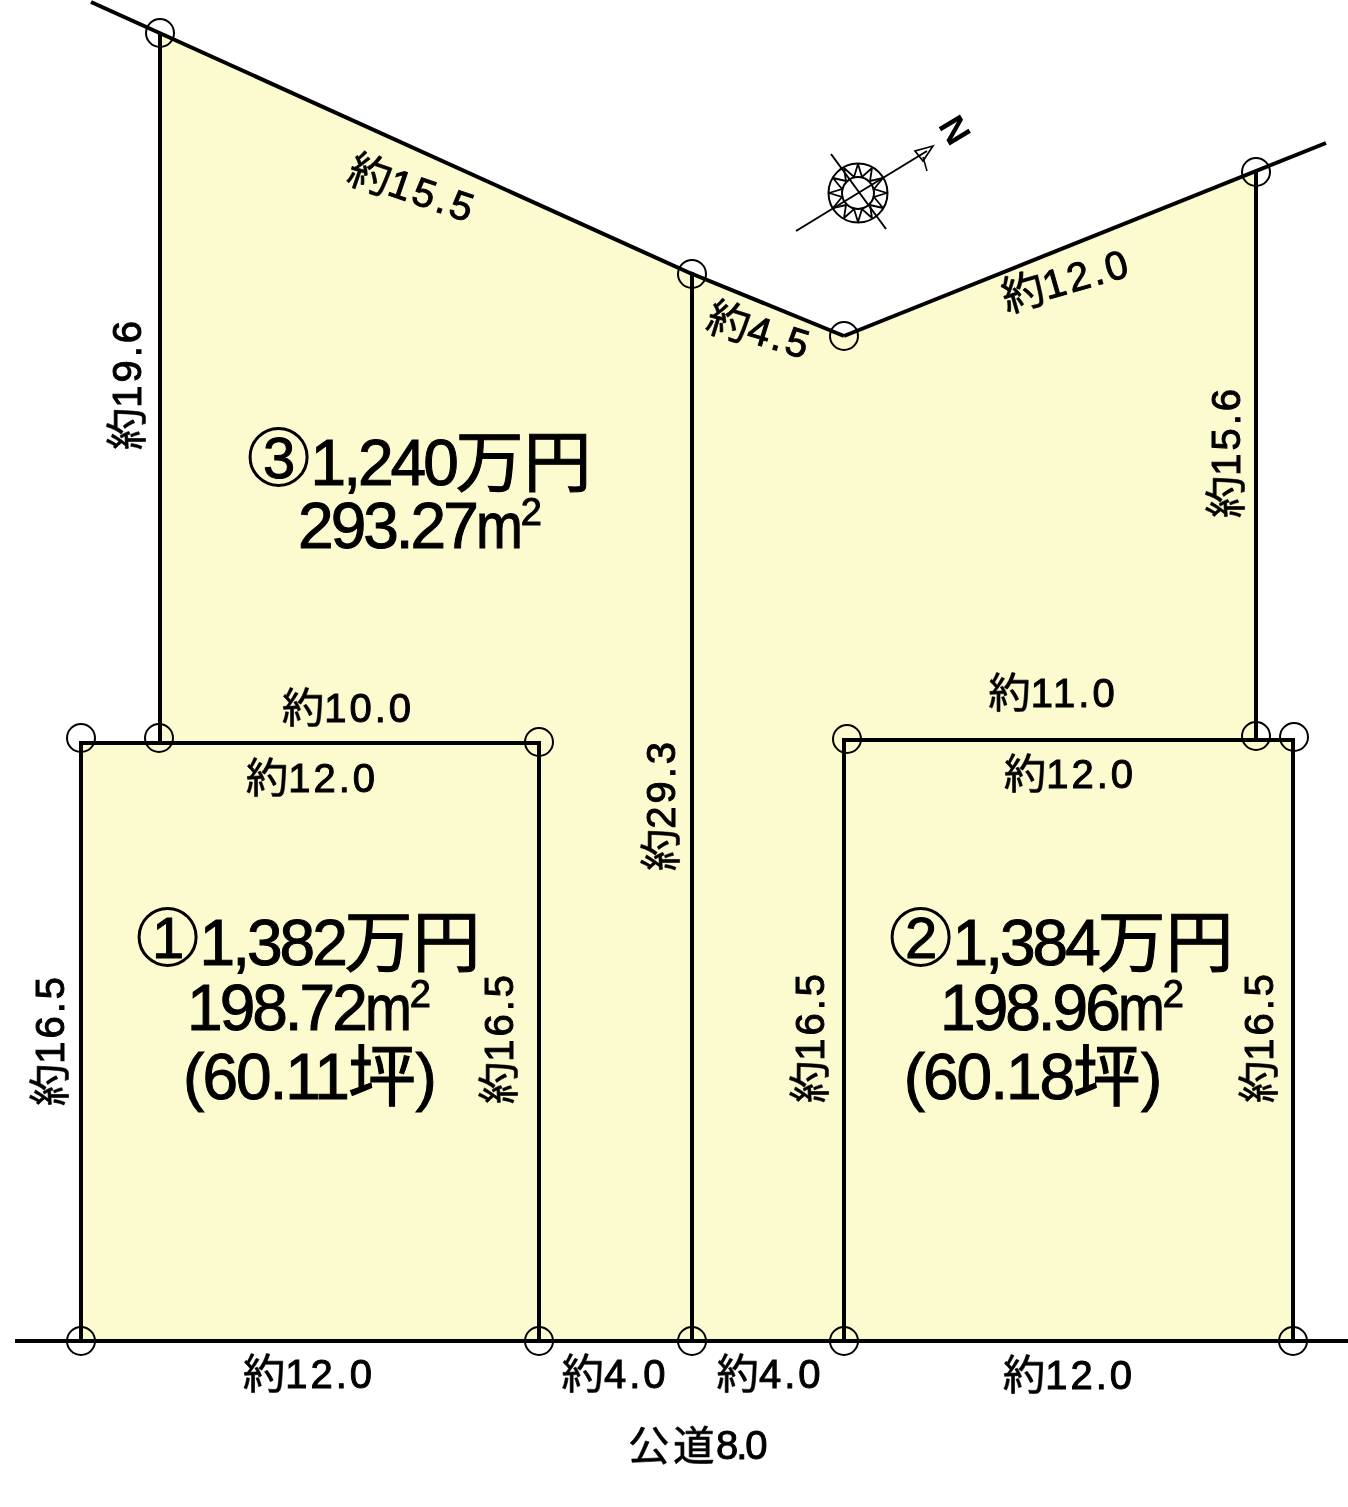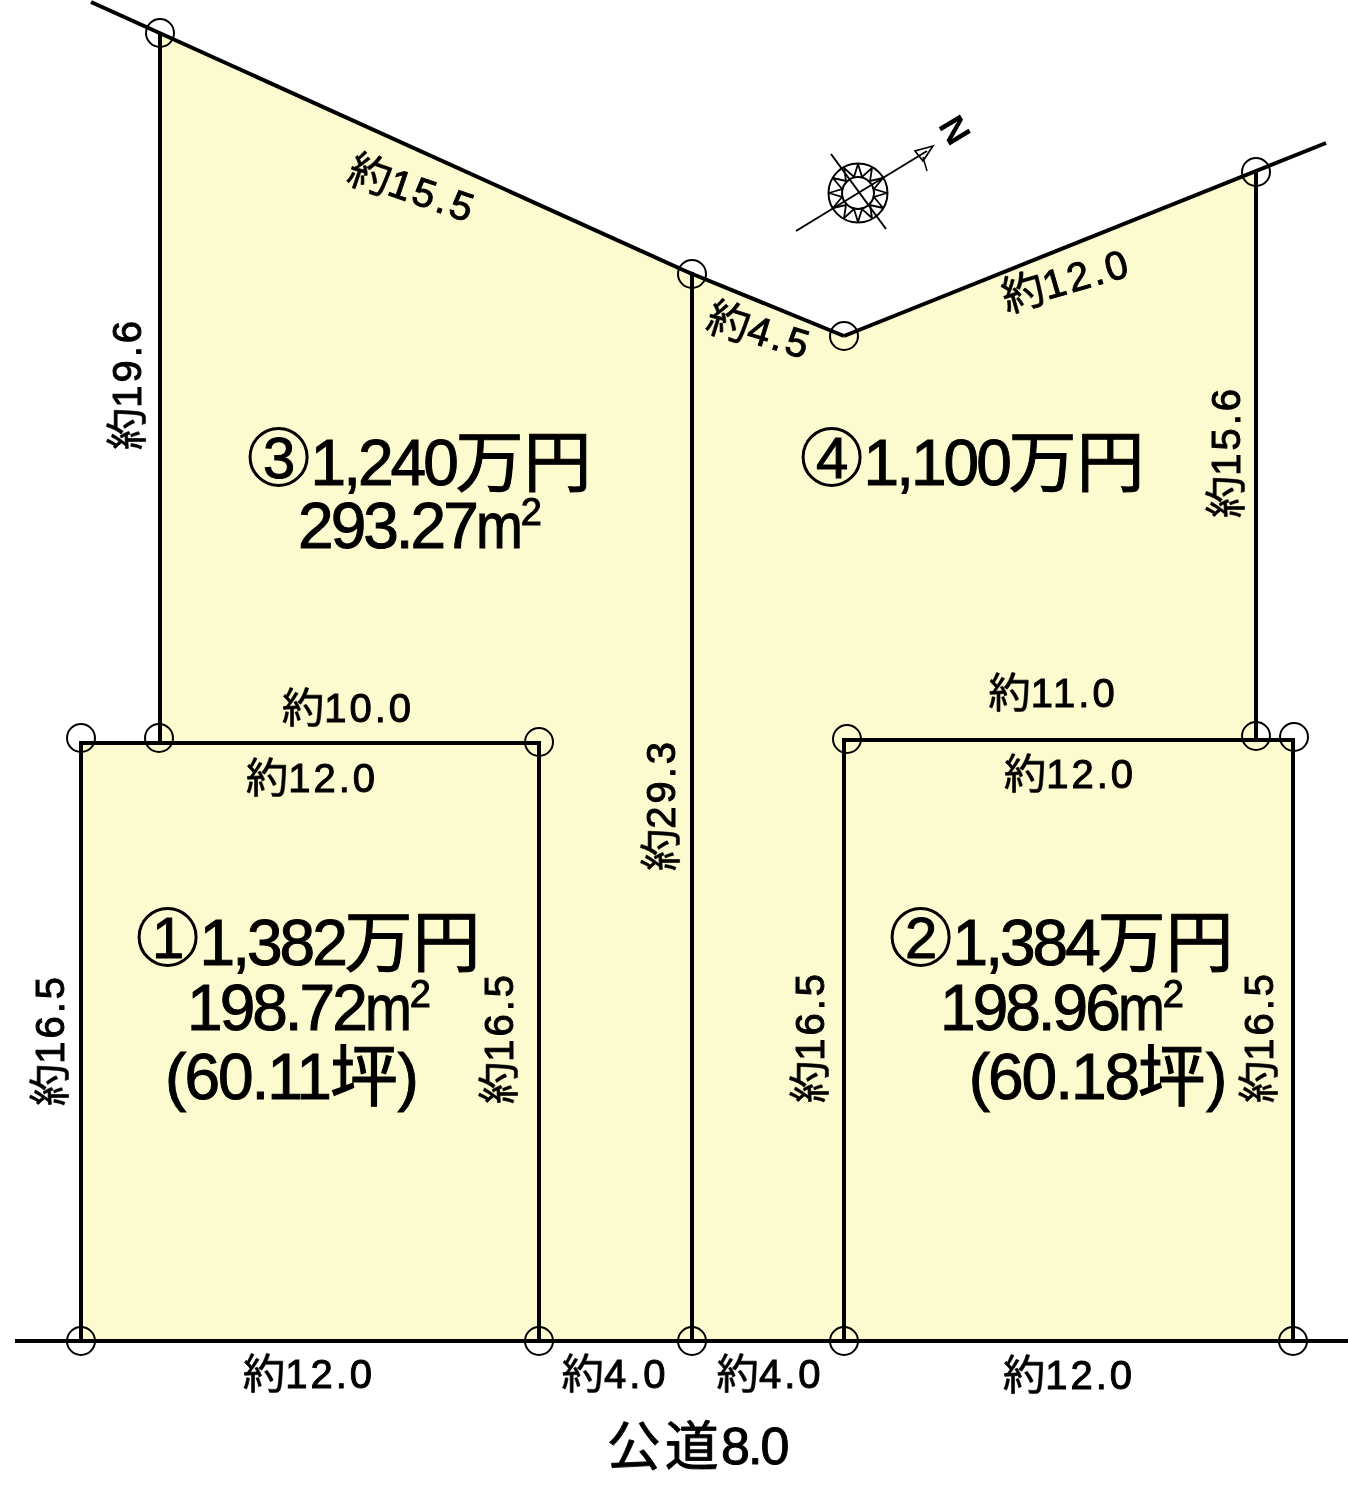--- a/index.html
+++ b/index.html
@@ -4,21 +4,21 @@
 #stage{position:relative;width:1348px;height:1507px;background:#fff;overflow:hidden;font-family:"Liberation Sans",sans-serif;color:#000}
 #geo{position:absolute;left:0;top:0}
 .lb{position:absolute;white-space:nowrap;line-height:1;font-size:40px;letter-spacing:3px;-webkit-text-stroke:1px #000}
 .big{font-size:64px;letter-spacing:-3px;-webkit-text-stroke:1px #000}
 .l3{letter-spacing:-2px}
 .kj{height:1.06em;width:1.06em;display:inline-block;vertical-align:-0.16em;letter-spacing:0;stroke:#000;stroke-width:16px}
 .cn{display:inline-block;width:54px;height:54px;border:3px solid #000;border-radius:50%;line-height:56px;text-align:center;font-size:58px;letter-spacing:-1px;vertical-align:7px;margin-right:2px}
 .sq{font-size:38px;letter-spacing:0;vertical-align:baseline;position:relative;top:-23px}
 .mw{display:inline-block;width:45px}
 .mi{display:inline-block;transform:scaleX(0.88);transform-origin:0 50%;letter-spacing:0}
-.kou{font-size:52px;letter-spacing:-2px}
+.kou{font-size:40px;letter-spacing:-2px}
 .kou .kj{width:1.12em;height:1.04em}
 </style></head>
 <body>
 <div id="stage">
 
 <svg id="geo" width="1348" height="1507" viewBox="0 0 1348 1507">
 <defs>
 <path id="kyaku" d="M512 469C568 542 626 641 647 704L714 669C690 605 629 509 573 438ZM310 626C337 687 364 768 373 821L435 800C424 748 395 668 366 607ZM91 612C79 700 59 789 25 850C42 856 71 870 85 879C117 815 142 718 155 623ZM555 39C517 172 454 304 375 388C394 398 428 421 443 433C476 394 507 346 535 292H865C850 684 833 837 800 871C789 884 777 887 756 887C732 887 670 886 603 881C617 902 626 934 627 956C687 959 749 960 783 957C820 953 842 946 865 916C907 867 922 711 939 259C940 249 940 221 940 221H570C594 168 614 113 631 56ZM36 487 42 555 206 546V962H274V542L361 537C369 558 376 578 381 595L440 567C425 512 382 427 340 362L284 386C301 413 318 445 333 476L173 482C243 396 322 278 382 182L316 154C288 208 250 274 208 338C193 317 171 292 148 269C185 213 228 133 262 66L195 40C174 96 138 171 106 228L75 201L38 251C85 293 138 350 169 396C147 428 124 459 102 485Z"></path>
 <path id="kman" d="M62 115V189H333C326 446 312 757 34 904C53 918 77 942 89 962C287 852 361 663 390 466H767C752 733 735 843 705 871C693 882 681 884 657 883C631 883 558 883 483 876C498 897 508 928 509 950C578 954 648 955 686 952C724 950 749 942 772 916C811 875 829 754 846 430C847 420 847 393 847 393H399C406 324 409 255 411 189H939V115Z"></path>
 <path id="ken" d="M840 182V477H535V182ZM90 108V961H166V551H840V860C840 878 834 884 815 885C795 885 731 886 662 884C673 904 686 938 690 959C781 959 837 958 870 946C904 933 916 909 916 860V108ZM166 477V182H460V477Z"></path>
@@ -180,44 +180,39 @@
 
 <div class="lb big" style="left:420px;top:461px;transform:translate(-50%,-50%)"><span class="cn">3</span>1,240<svg class="kj" viewBox="0 0 1000 1000">
         <use href="#kman"></use>
       </svg><svg class="kj" viewBox="0 0 1000 1000">
         <use href="#ken"></use>
       </svg></div>
 
 <div class="lb big" style="left:420px;top:526px;transform:translate(-50%,-50%)">293.27<span class="mw"><span class="mi">m</span></span><span class="sq">2</span></div>
 
 
-<div class="lb big" style="left:973px;top:461px;transform:translate(-50%,-50%)"><span class="cn">4</span>1,100<svg class="kj" viewBox="0 0 1000 1000">
+
+
+
+<div class="lb big" style="left:309px;top:941px;transform:translate(-50%,-50%)"><span class="cn">1</span>1,382<svg class="kj" viewBox="0 0 1000 1000">
         <use href="#kman"></use>
       </svg><svg class="kj" viewBox="0 0 1000 1000">
         <use href="#ken"></use>
       </svg></div>
 
-
-
-<div class="lb big" style="left:309px;top:941px;transform:translate(-50%,-50%)"><span class="cn">1</span>1,382<svg class="kj" viewBox="0 0 1000 1000">
+<div class="lb big" style="left:309px;top:1008px;transform:translate(-50%,-50%)">198.72<span class="mw"><span class="mi">m</span></span><span class="sq">2</span></div>
+
+<div class="lb big l3" style="left:309px;top:1075px;transform:translate(-50%,-50%)">(60.11<svg class="kj" viewBox="0 0 1000 1000">
+        <use href="#ktsubo"></use>
+      </svg>)</div>
+
+<div class="lb big" style="left:1062px;top:941px;transform:translate(-50%,-50%)"><span class="cn">2</span>1,384<svg class="kj" viewBox="0 0 1000 1000">
         <use href="#kman"></use>
       </svg><svg class="kj" viewBox="0 0 1000 1000">
         <use href="#ken"></use>
       </svg></div>
 
-<div class="lb big" style="left:309px;top:1008px;transform:translate(-50%,-50%)">198.72<span class="mw"><span class="mi">m</span></span><span class="sq">2</span></div>
-
-<div class="lb big l3" style="left:291px;top:1075px;transform:translate(-50%,-50%)">(60.11<svg class="kj" viewBox="0 0 1000 1000">
-        <use href="#ktsubo"></use>
-      </svg>)</div>
-
-<div class="lb big" style="left:1062px;top:941px;transform:translate(-50%,-50%)"><span class="cn">2</span>1,384<svg class="kj" viewBox="0 0 1000 1000">
-        <use href="#kman"></use>
-      </svg><svg class="kj" viewBox="0 0 1000 1000">
-        <use href="#ken"></use>
-      </svg></div>
-
 <div class="lb big" style="left:1062px;top:1008px;transform:translate(-50%,-50%)">198.96<span class="mw"><span class="mi">m</span></span><span class="sq">2</span></div>
 
-<div class="lb big l3" style="left:1097px;top:1075px;transform:translate(-50%,-50%)">(60.18<svg class="kj" viewBox="0 0 1000 1000">
+<div class="lb big l3" style="left:1032px;top:1075px;transform:translate(-50%,-50%)">(60.18<svg class="kj" viewBox="0 0 1000 1000">
         <use href="#ktsubo"></use>
       </svg>)</div>
 </div>
 
 </body></html>

